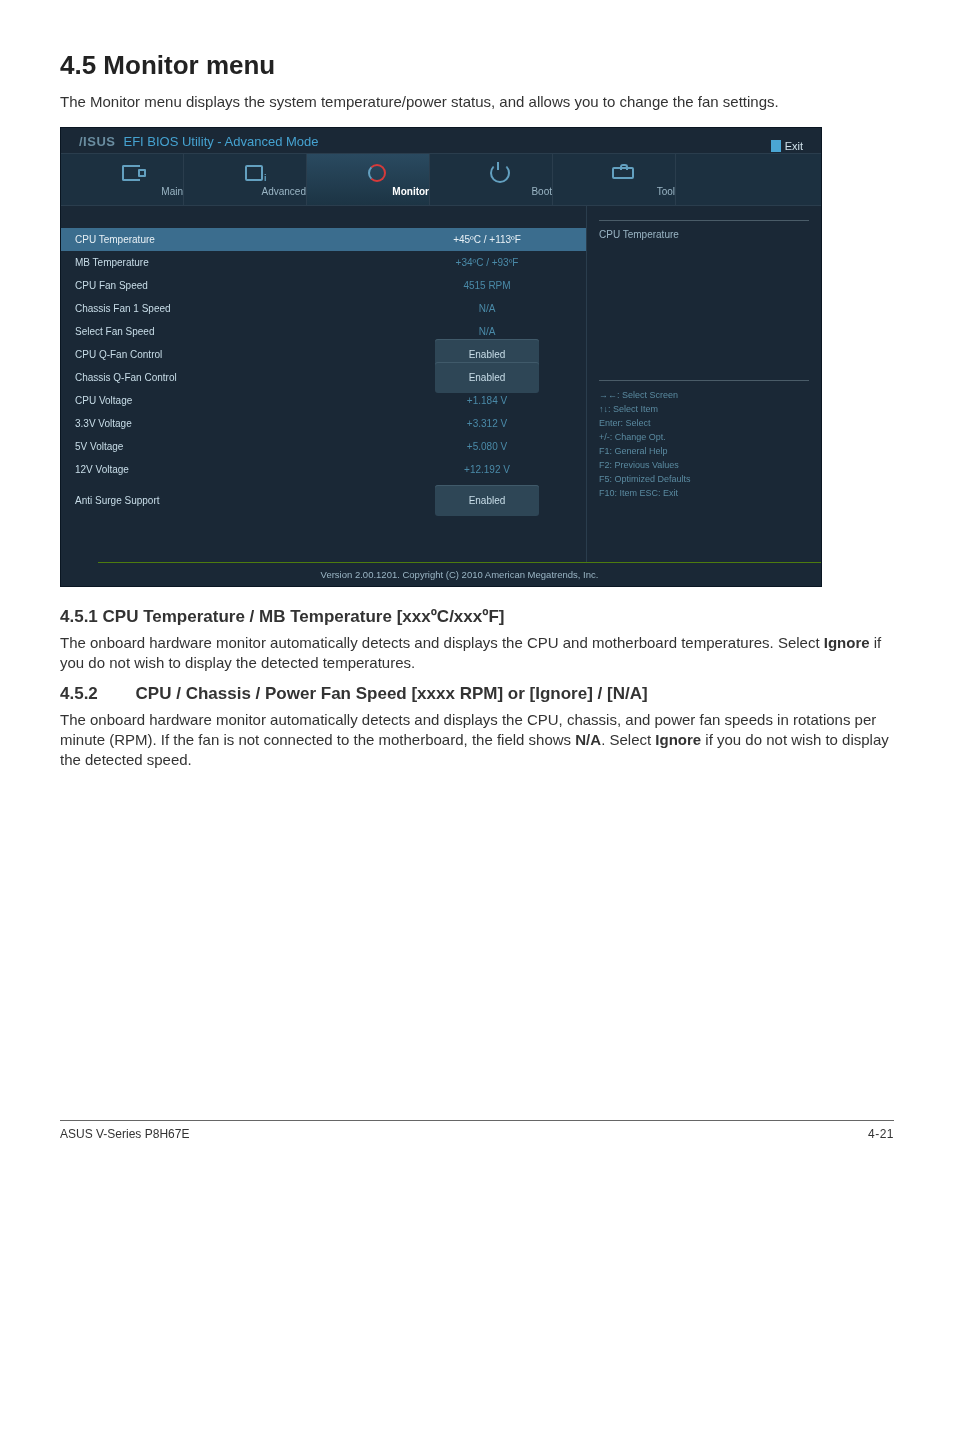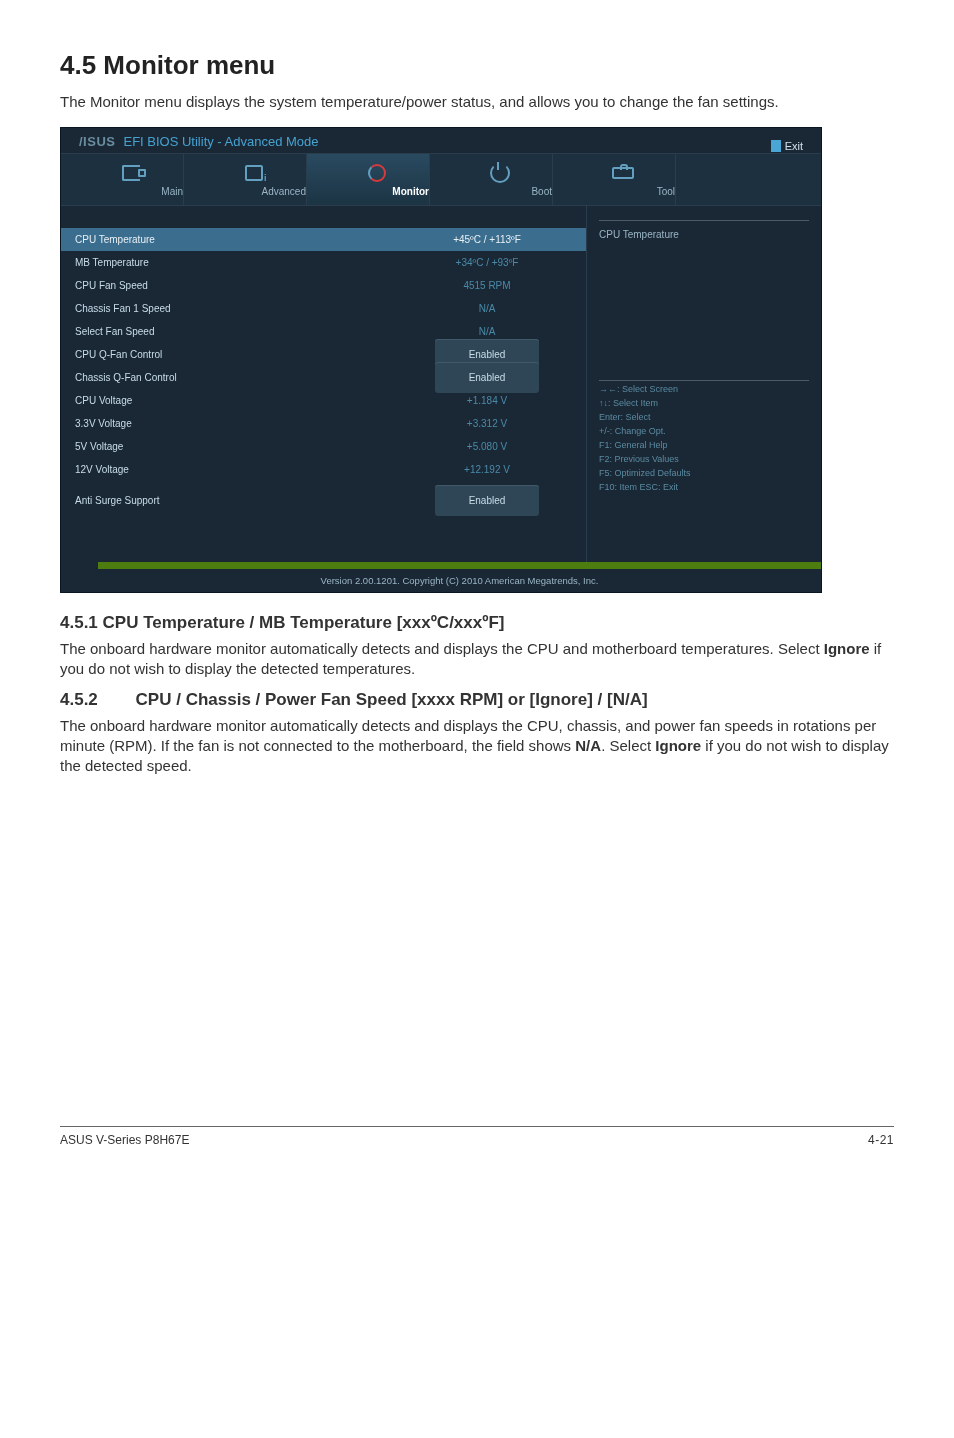--- a/index.html
+++ b/index.html
@@ -113,21 +113,21 @@
     border-top: 1px solid #4a5c68;
     padding-top: 8px;
     margin-bottom: 140px;
   }
   .right-title {
     color: #9ab5c4;
     font-size: 10px;
   }
   .hints {
     border-top: 1px solid #4a5c68;
-    padding-top: 2px;
+    padding-top: 8px;
   }
   .hint {
     color: #5a8aa0;
     font-size: 9px;
     line-height: 1.55;
   }
   .row {
     display: flex;
     align-items: center;
     height: 23px;
@@ -158,21 +158,21 @@
     color: #c8dde8;
     font-size: 10px;
     box-shadow: inset 0 1px 0 #405a6a;
     text-align: center;
   }
   .bios-footer {
     text-align: center;
     color: #9ab5c4;
     font-size: 9.5px;
     padding: 6px 0;
-    border-top: 7px solid #4d7c0f;
+    border-top: 1px solid #4d7c0f;
     margin-left: 37px;
   }
   .gap {
     height: 8px;
   }
 
   h2.sub-title {
     font-size: 17px;
     font-weight: bold;
     color: #333333;

